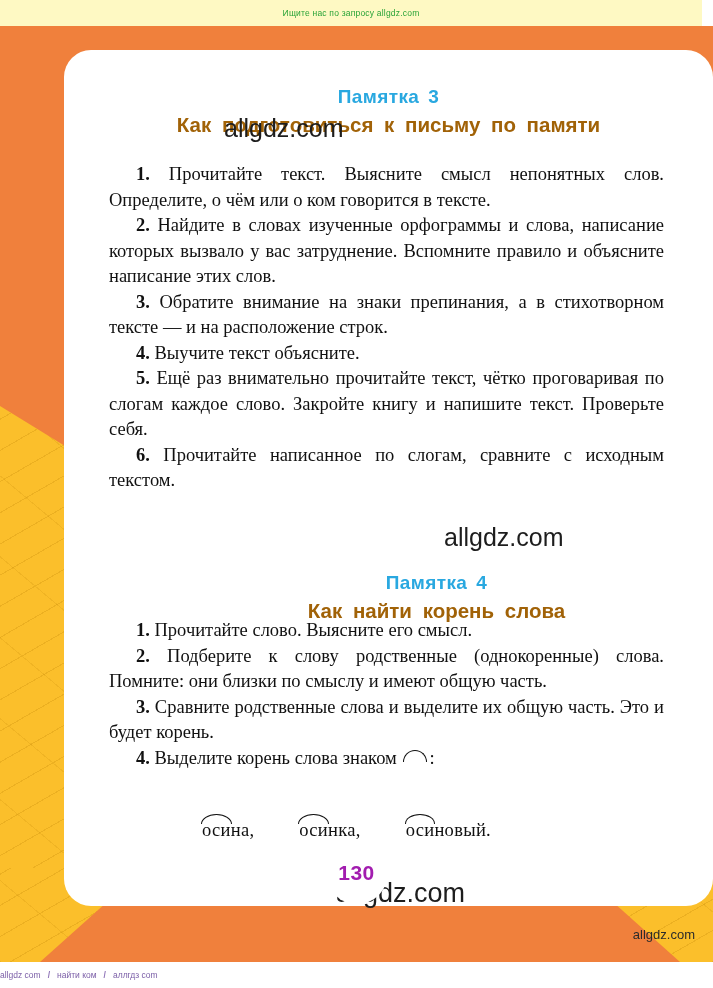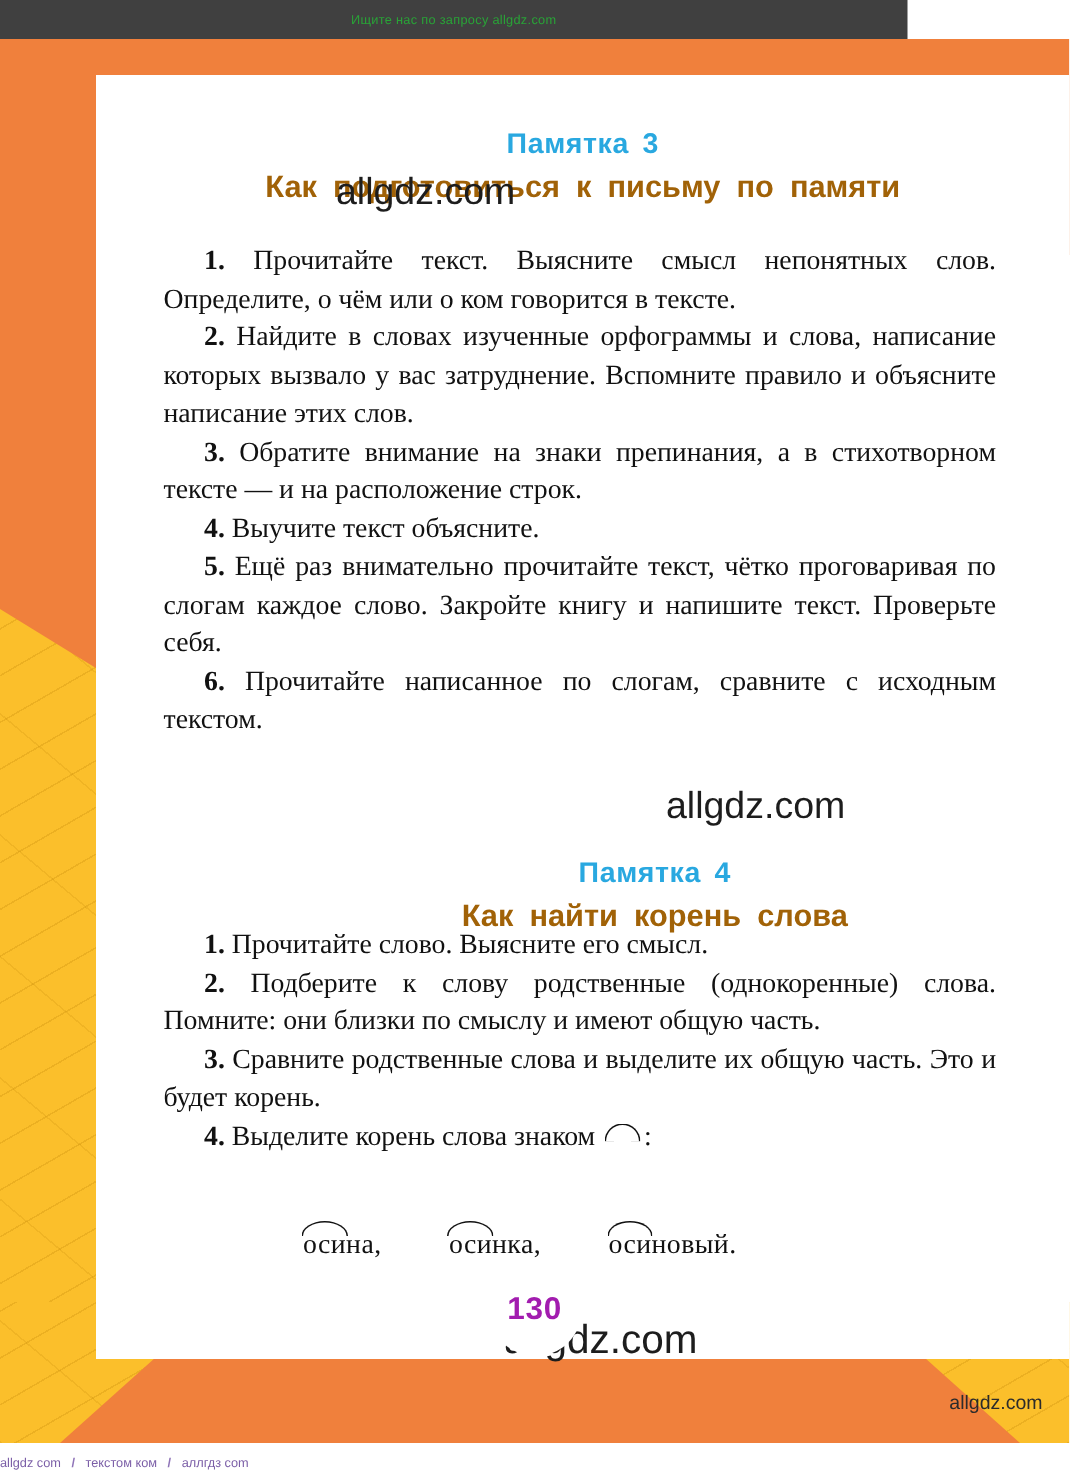--- a/index.html
+++ b/index.html
@@ -12,26 +12,26 @@
     height: 988px;
     position: relative;
     overflow: hidden;
     font-family: "Liberation Sans", sans-serif;
   }
 
   
   .promo-bar {
     position: absolute;
     top: 0; left: 0;
-    width: 605px;
+    width: 702px;
     height: 26px;
     display: flex;
     align-items: center;
     justify-content: center;
-    background: #404040;
+    background: #fef9c3;
     z-index: 30;
   }
   .promo-bar .promo-text {
     font-size: 8.5px;
     color: #29a337;
     letter-spacing: 0.2px;
     white-space: nowrap;
   }
 
   
@@ -135,20 +135,21 @@
 
   
   .paper {
     position: absolute;
     left: 64px;
     top: 24px;
     width: 649px;
     height: 856px;
     background: #ffffff;
     z-index: 5;
+    border-radius: 27px;
   }
 
   
   .page-badge {
     position: absolute;
     left: 50%;
     transform: translateX(-50%);
     bottom: 58px;
     width: 62px;
     height: 62px;
@@ -344,16 +345,16 @@
       <div class="wm wm-mid">allgdz.com</div>
       <div class="wm wm-bottom">allgdz.com</div>
 
     </div>
   </div>
 </div>
 
 <div class="bottom-links">
   <span>allgdz com</span>
   <span class="sep">/</span>
-  <span>текстом ком</span>
+  <span>найти ком</span>
   <span class="sep">/</span>
   <span>аллгдз com</span>
 </div>
 
 </body></html>

